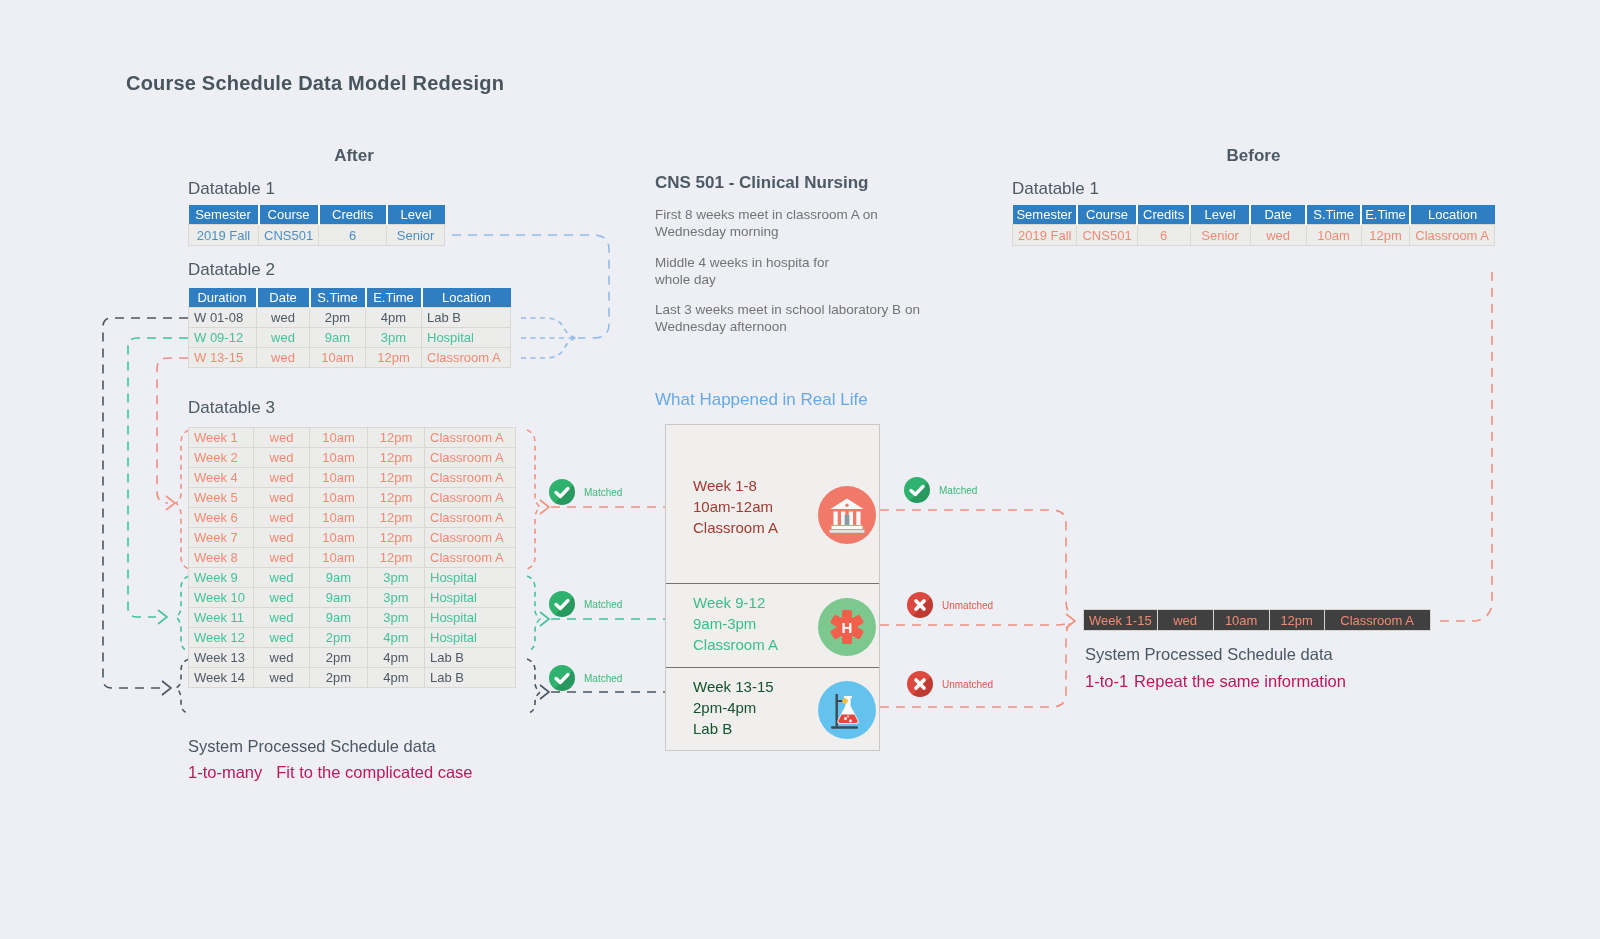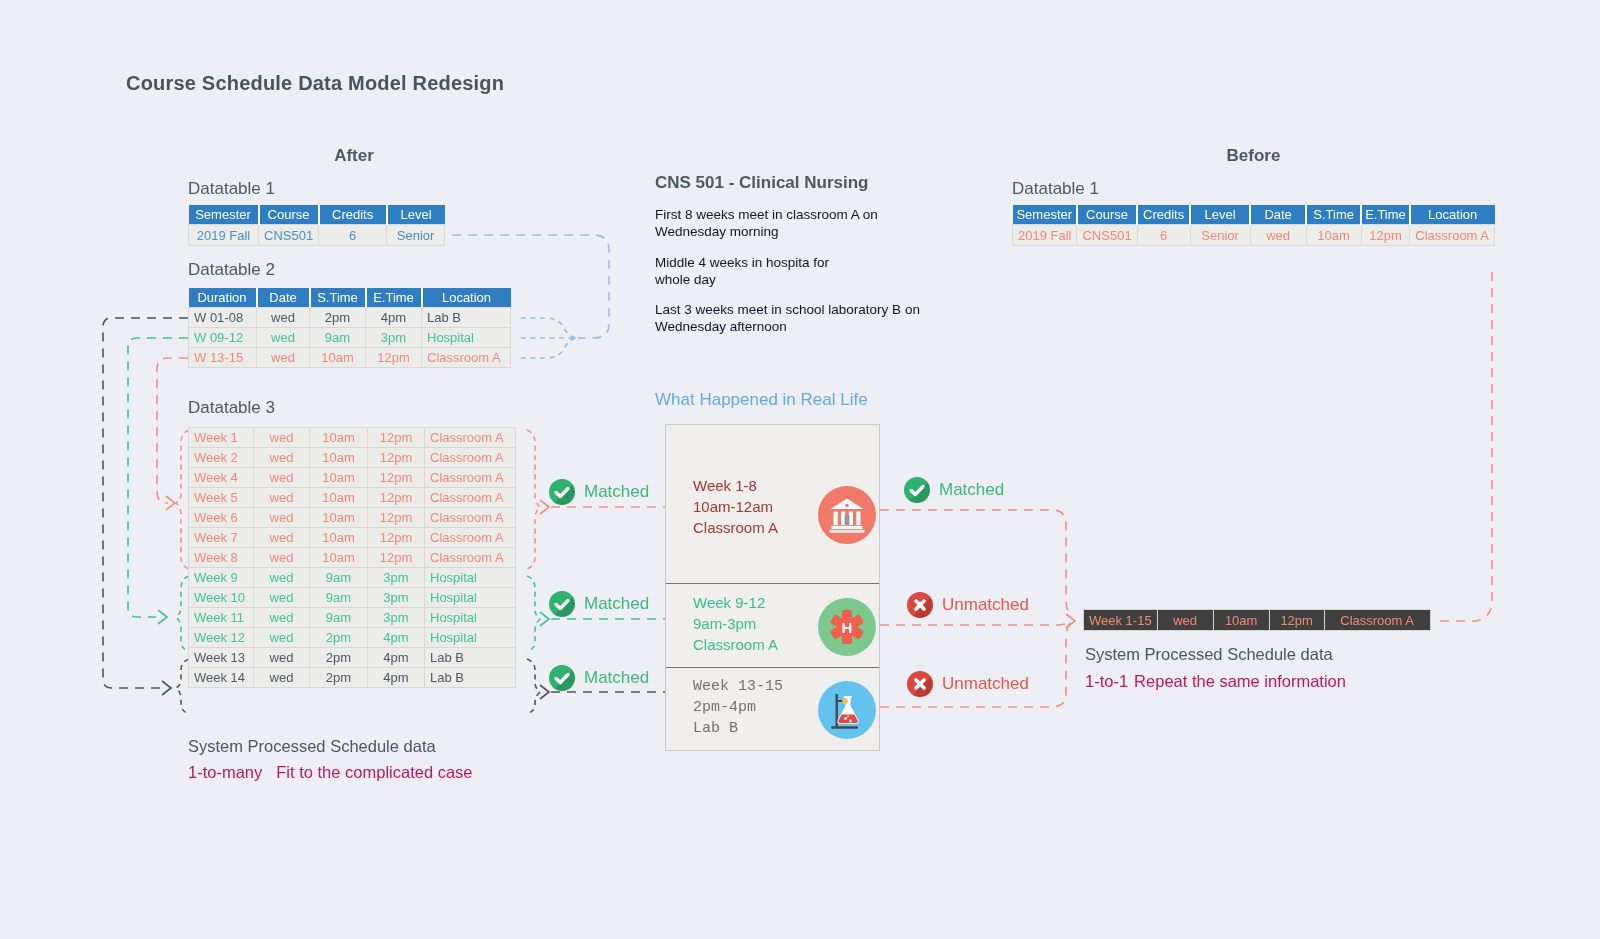--- a/index.html
+++ b/index.html
@@ -17,34 +17,34 @@
          padding:0 5px;text-align:center;white-space:nowrap;overflow:hidden;}
   .rh20 td{height:20px;}
   .la-ends td:first-child{text-align:left;}
   .la-ends td:last-child{text-align:left;}
   .lite td{background:#404040;border-color:#d6d5d1;}
   .tc-blue td{color:#4a8fc7;}
   .tc-dark td{color:#4d5964;}
   .tc-green td{color:#43c29b;}
   .tc-salmon td{color:#f28a72;}
   .course-title{font-size:17px;font-weight:bold;color:#4d5964;}
-  .para{font-size:13.5px;line-height:17px;color:#0f172a;white-space:pre-line;}
+  .para{font-size:13.5px;line-height:17px;color:#737373;white-space:pre-line;}
   .reallife-heading{font-size:17px;color:#66a9e6;}
   .card-box{width:215px;height:327px;background:#f0efed;border:1px solid #c9c8c5;box-sizing:border-box;}
   .card{position:relative;box-sizing:border-box;}
   .card + .card{border-top:1px solid #737373;}
   .card-text{position:absolute;left:27px;font-size:15px;line-height:21px;}
   .ct-red{color:#a13a31;}
   .ct-green{color:#3abd8e;}
-  .ct-dark{color:#737373;font-family:Liberation Mono, monospace;}
+  .ct-dark{color:#14532d;}
   .badge{display:flex;align-items:center;gap:9px;}
   .badge-circle{width:26px;height:26px;border-radius:50%;flex:0 0 auto;display:flex;align-items:center;justify-content:center;}
   .bc-green{background:linear-gradient(315deg,#27995e 0 44%,#2eb26d 44%);}
   .bc-red{background:linear-gradient(315deg,#bf3a33 0 44%,#dc4840 44%);}
-  .badge-label{font-size:17px;}
+  .badge-label{font-size:10px;}
   .bl-green{color:#3cb878;}
   .bl-red{color:#e8554b;}
   .footer-line1{font-size:16.5px;color:#4a5763;}
   .footer-line2{font-size:16.5px;color:#be185d;}
   .footer-gap-wide{display:inline-block;width:14px;}
   .footer-gap{display:inline-block;width:6px;}
   svg.connectors{position:absolute;left:0;top:0;pointer-events:none;}
   .ln{fill:none;stroke-width:1.6px;}
   .dash{stroke-dasharray:9 7;}
   .bdash{stroke-dasharray:5 4.5;}

